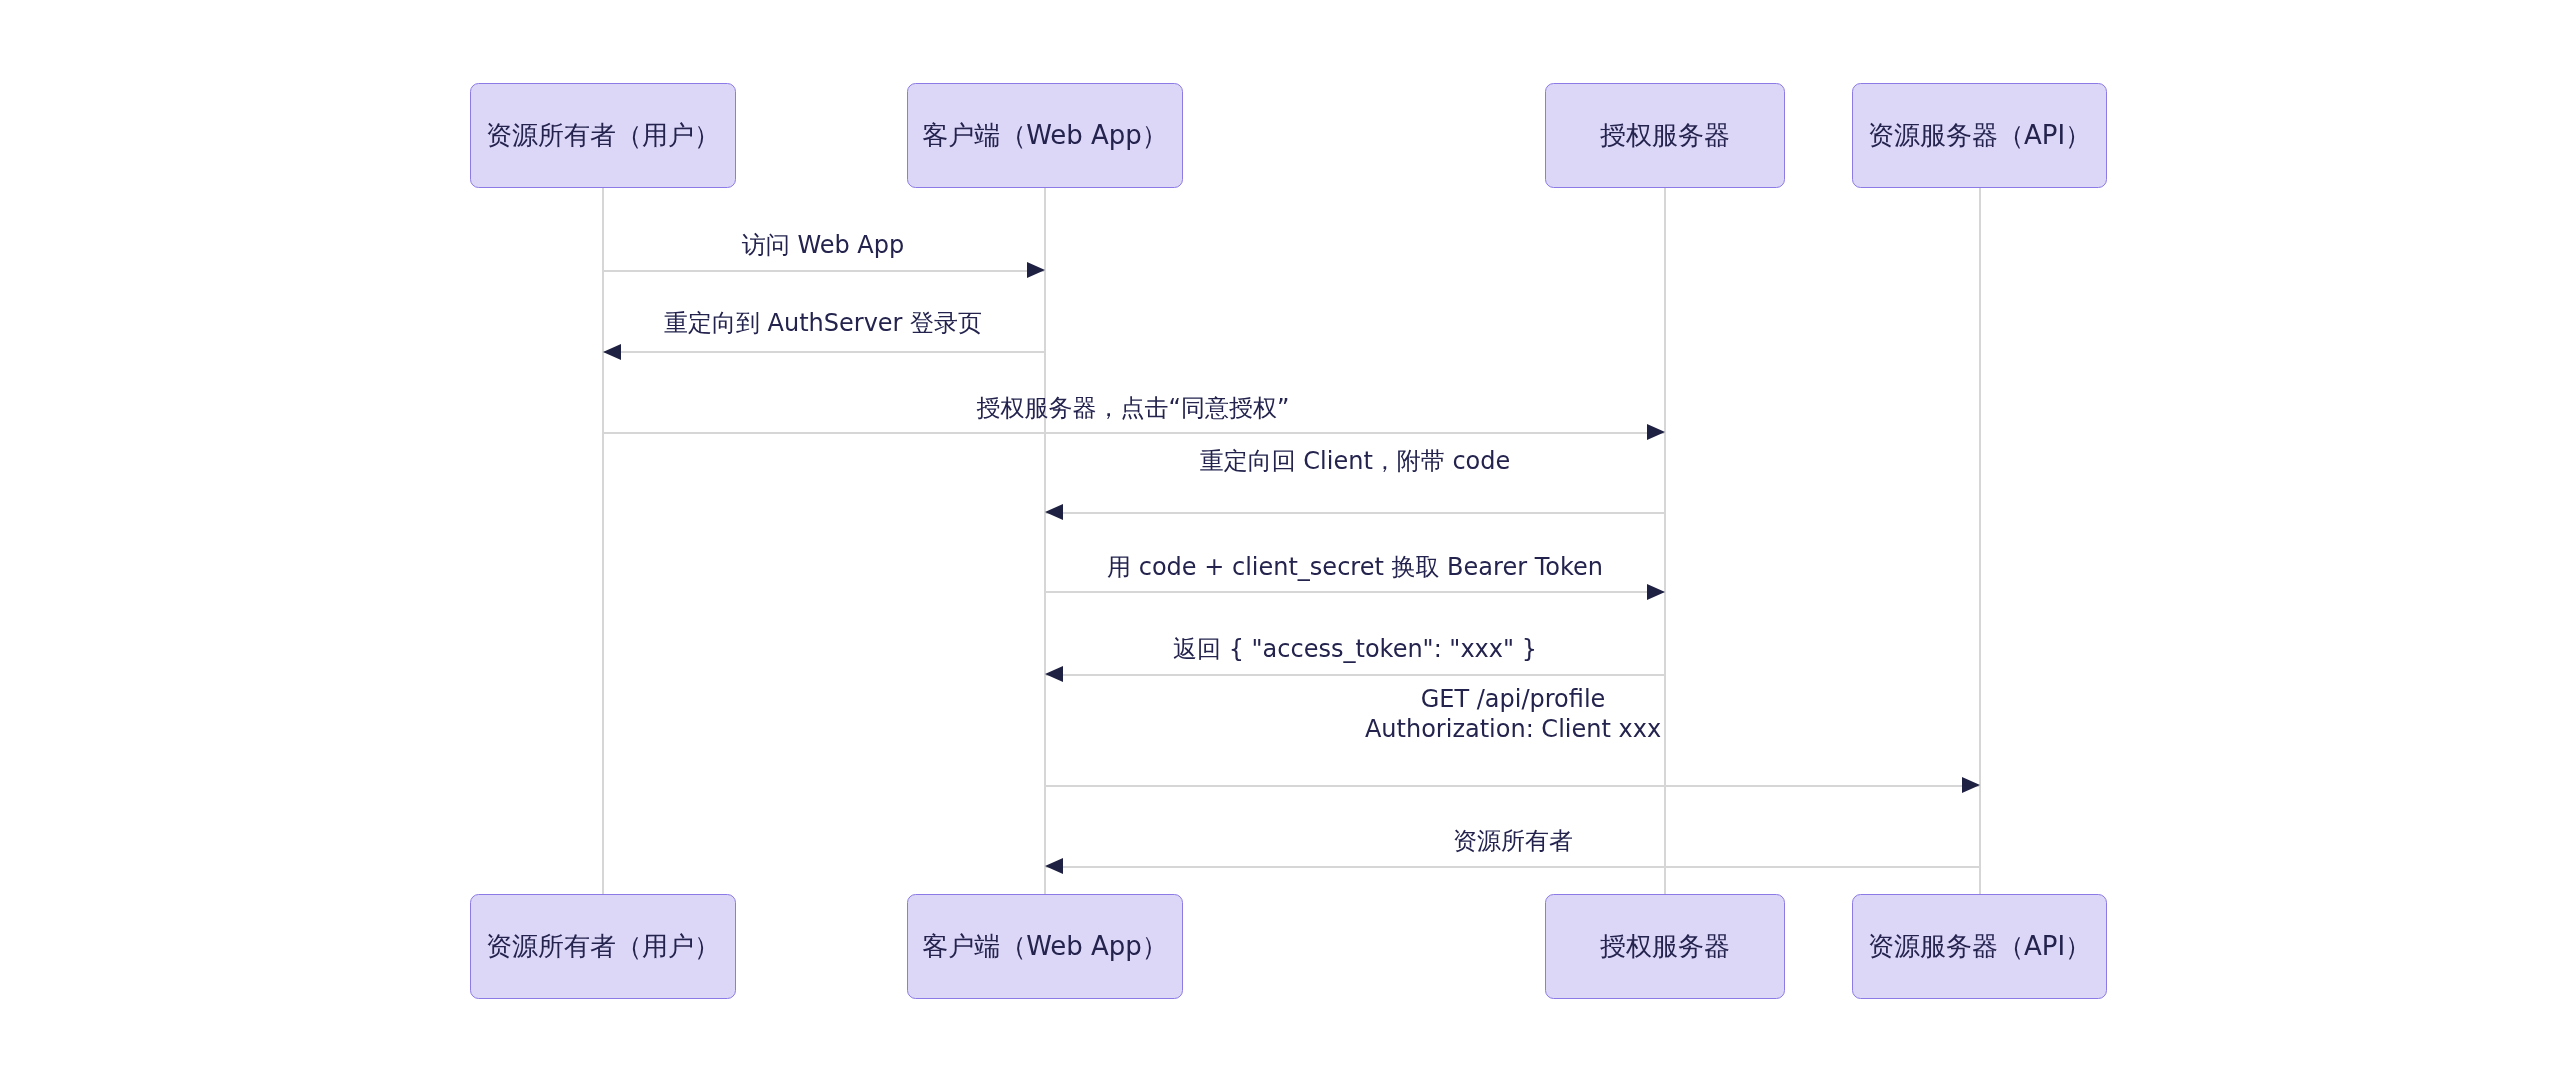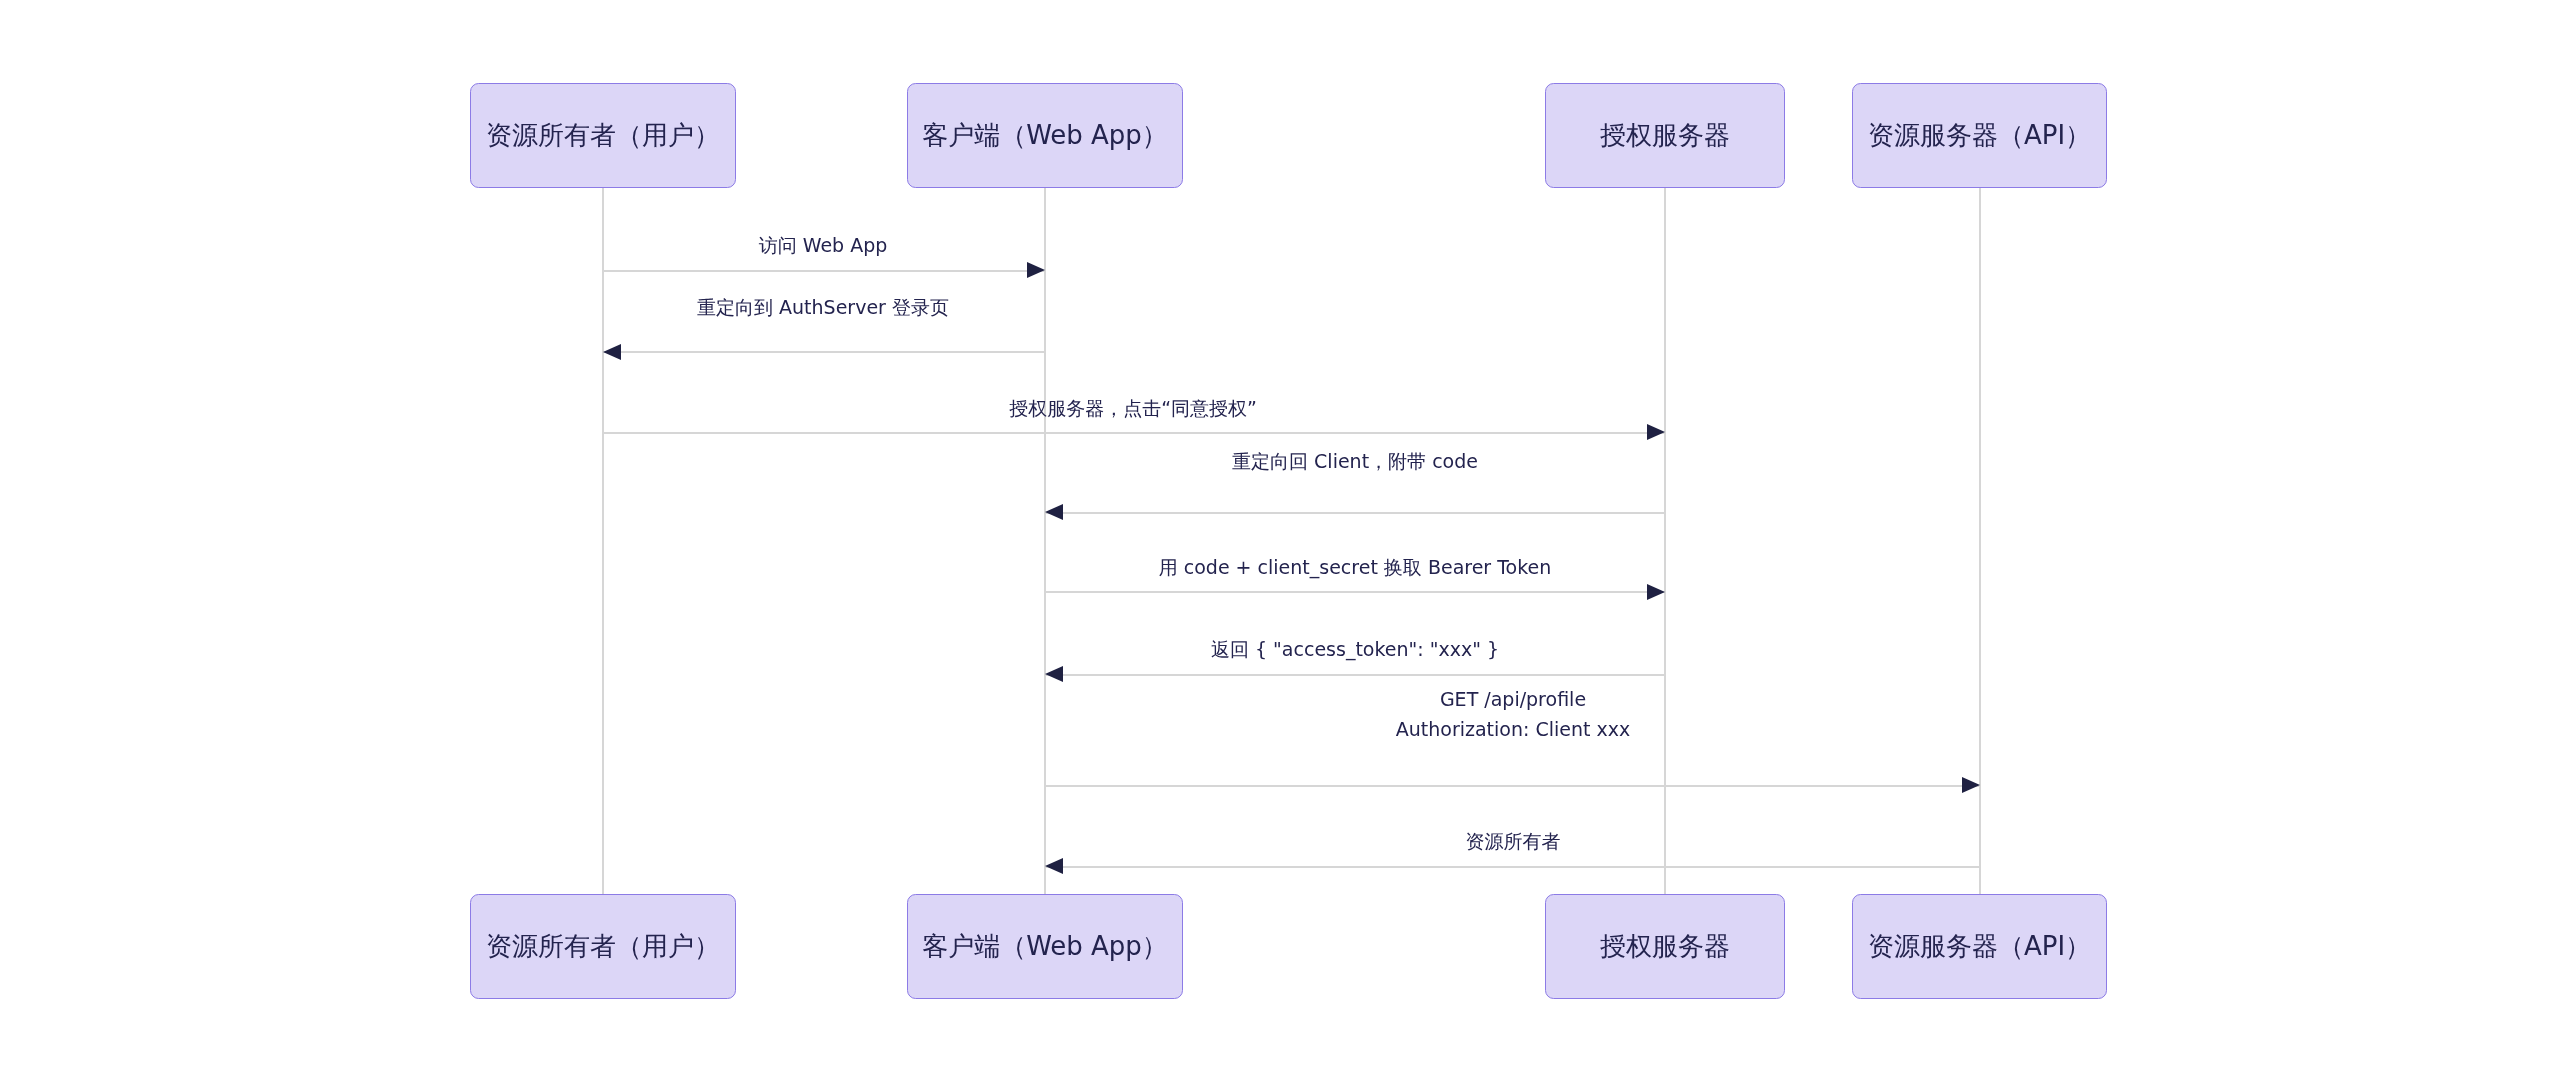--- a/index.html
+++ b/index.html
@@ -44,21 +44,21 @@
   }
   .msg-line{
     position:absolute;
     height:1.9px;
     background:var(--line);
   }
   .msg-label{
     position:absolute;
     transform:translateX(-50%);
     color:var(--text);
-    font-size:19px;
+    font-size:24px;
     line-height:30px;
     text-align:center;
     white-space:nowrap;
   }
   .arrow{
     position:absolute;
     width:0;height:0;
     border-top:8.6px solid transparent;
     border-bottom:8.6px solid transparent;
   }
@@ -101,21 +101,21 @@
     <span>资源服务器（API）</span>
   </div>
 
   <div>
     <div class="msg-label" style="left:823px;top:230px">访问 Web App</div>
     <div class="msg-line" style="left:603px;top:270px;width:442px"></div>
     <div class="arrow right" style="left:1027px;top:262px"></div>
   </div>
 
   <div>
-    <div class="msg-label" style="left:823px;top:292px">重定向到 AuthServer 登录页</div>
+    <div class="msg-label" style="left:823px;top:308px">重定向到 AuthServer 登录页</div>
     <div class="msg-line" style="left:603px;top:351px;width:442px"></div>
     <div class="arrow left" style="left:603px;top:344px"></div>
   </div>
 
   <div>
     <div class="msg-label" style="left:1133px;top:393px">授权服务器，点击“同意授权”</div>
     <div class="msg-line" style="left:603px;top:432px;width:1062px"></div>
     <div class="arrow right" style="left:1647px;top:424px"></div>
   </div>
 

